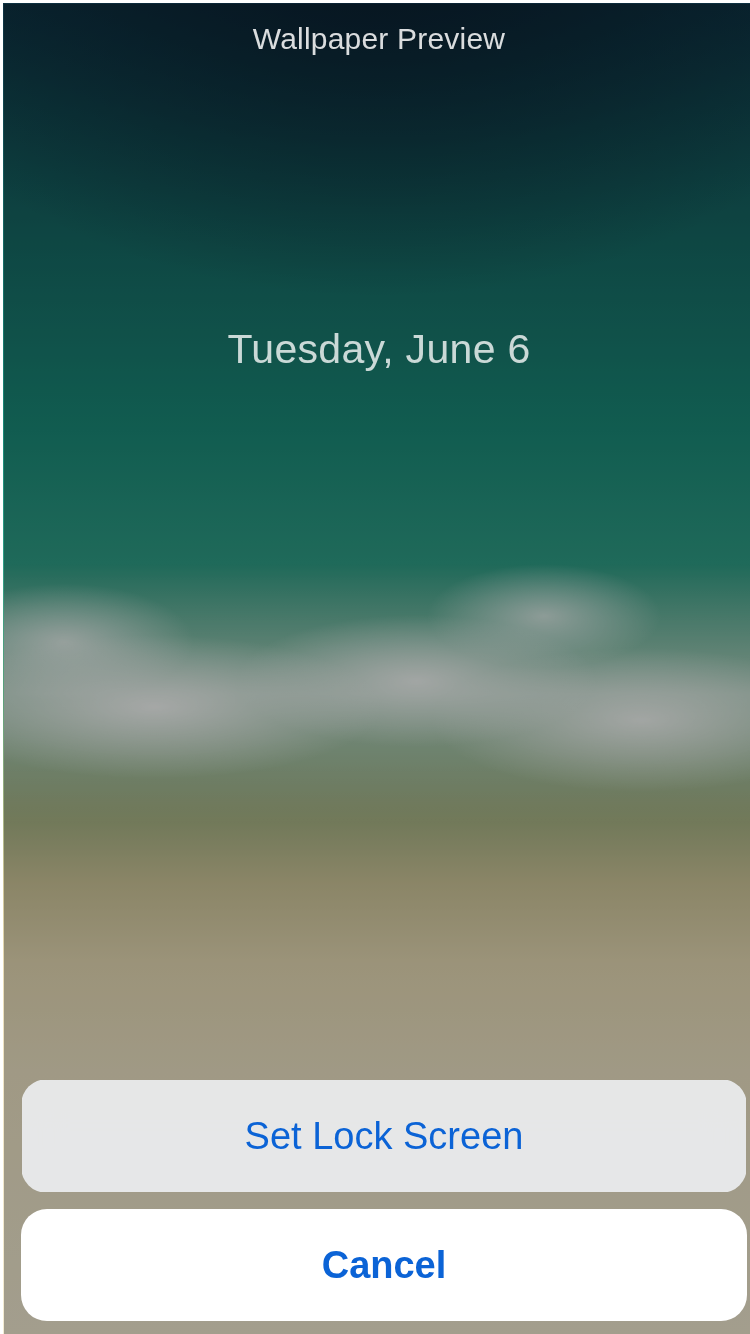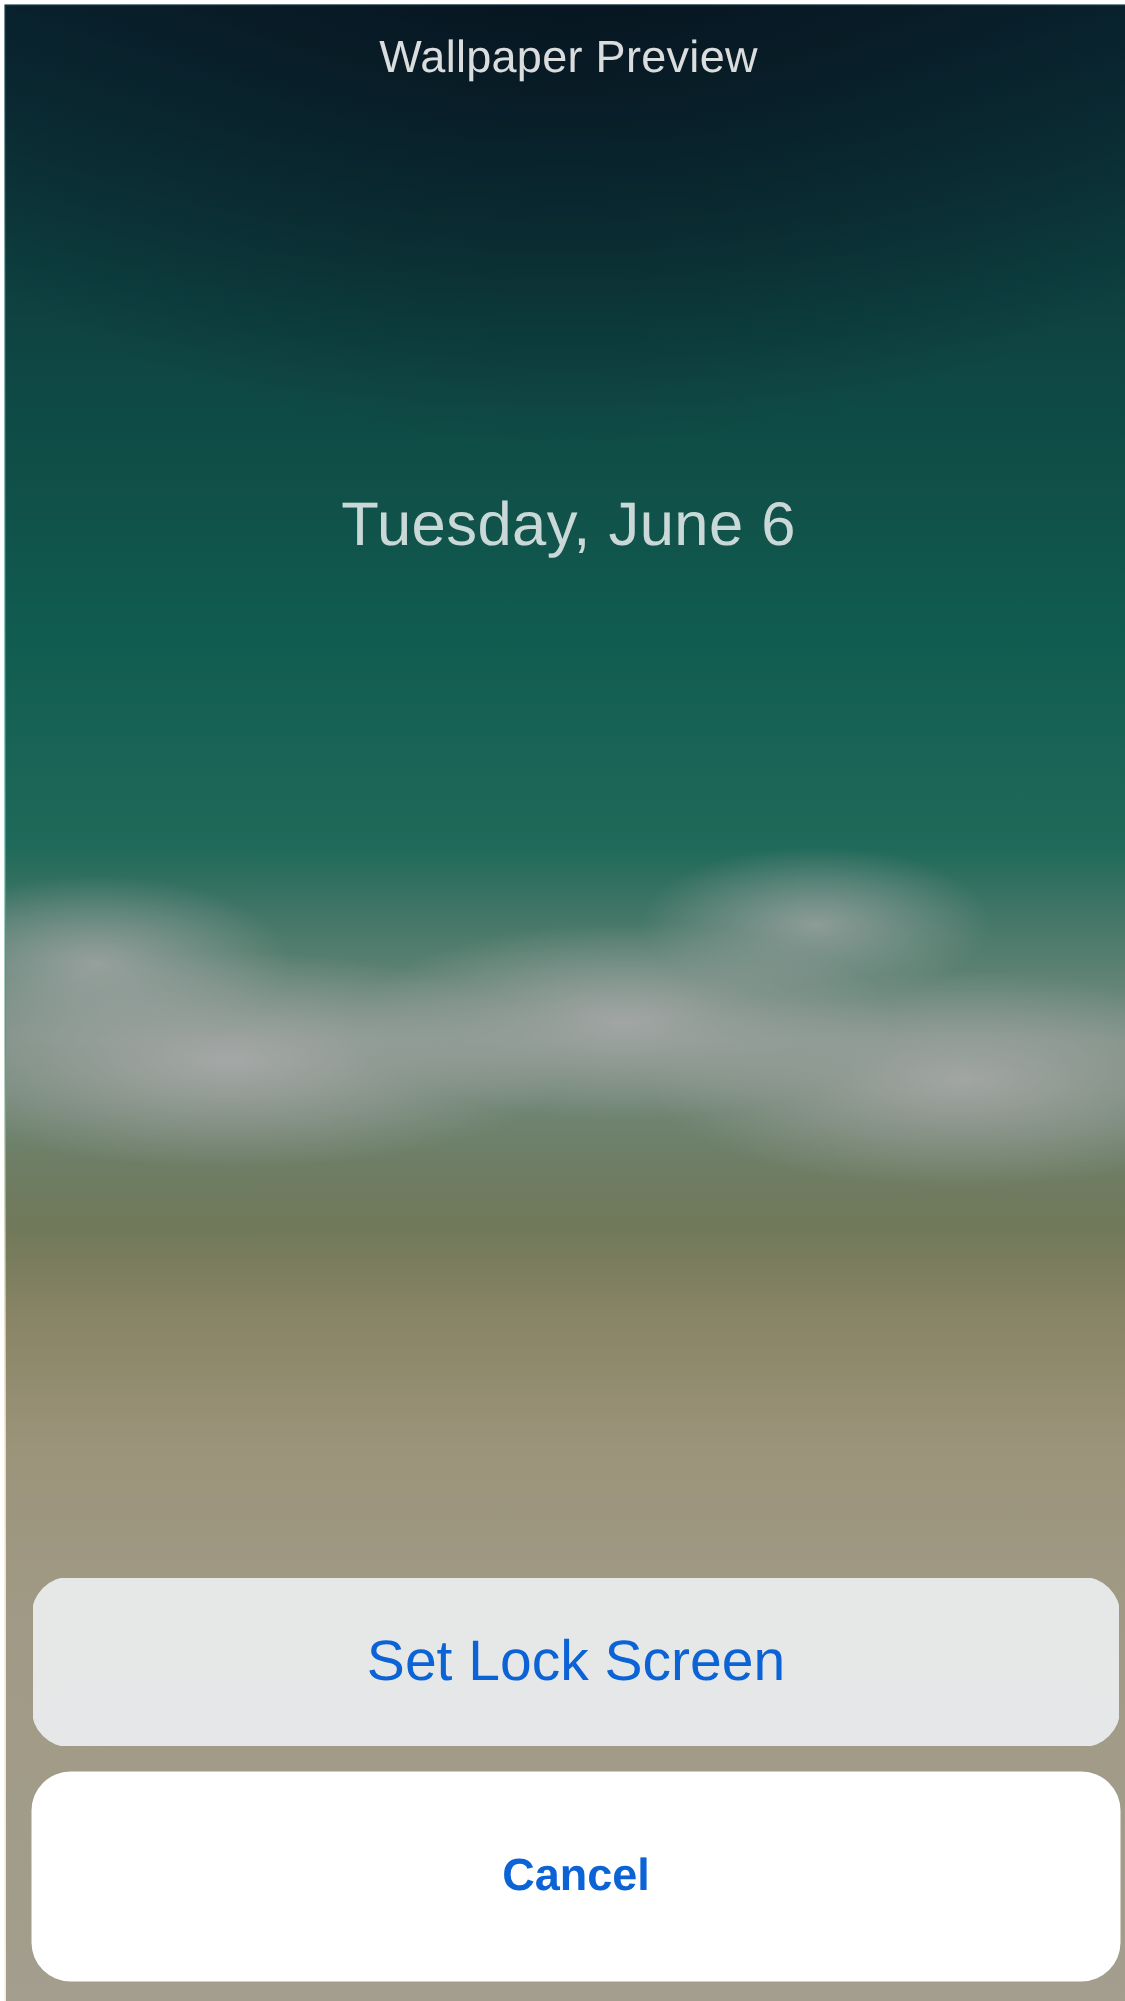--- a/index.html
+++ b/index.html
@@ -102,24 +102,24 @@
       cursor: pointer;
       user-select: none;
     }
     .sheet-btn.b1 { background: rgba(236,238,240,0.92); }
     .sheet-btn.b2 { background: rgba(244,239,223,0.92); border-top: 1px solid rgba(160,155,135,0.55); }
     .sheet-btn.b3 { background: rgba(246,240,219,0.92); border-top: 1px solid rgba(170,160,130,0.55); }
     .cancel-btn {
       display: flex;
       align-items: center;
       justify-content: center;
-      height: 140px;
+      height: 112px;
       border-radius: 26px;
       background: #ffffff;
-      font-size: 30px;
+      font-size: 38px;
       font-weight: 600;
       color: #0b63d6;
       cursor: pointer;
       user-select: none;
     }
   </style>
 </head>
 <body>
 
 <div class="screen">

